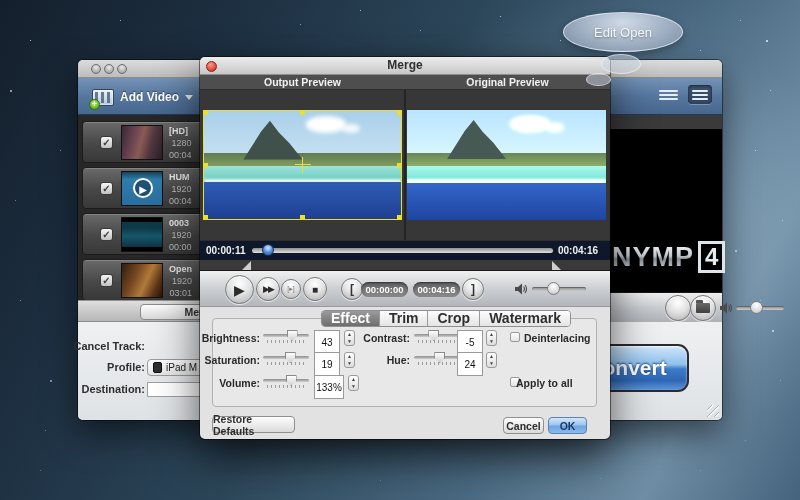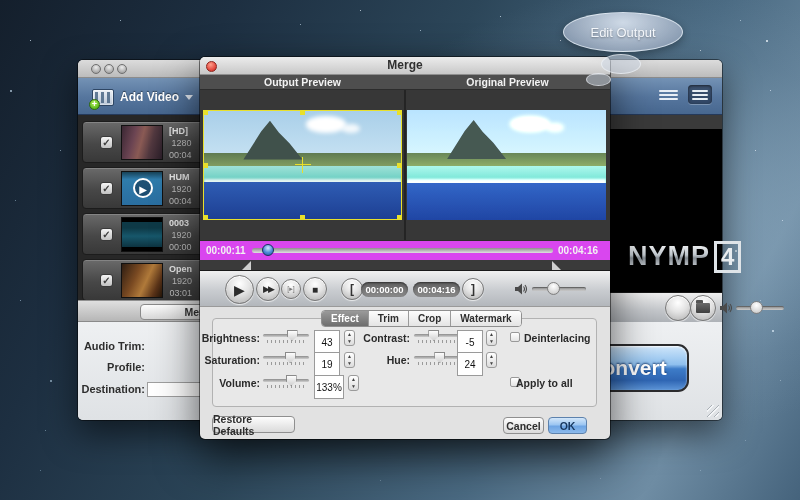--- a/index.html
+++ b/index.html
@@ -80,21 +80,21 @@
     background:rgba(10,30,50,.45); border:2px solid #fff; color:#fff; font-size:10px; line-height:19px; text-align:center; }
 
   .merge-strip { position:absolute; left:0; top:240px; width:322px; height:22px;
     background:linear-gradient(#dfdfdf,#b6b6b6); border-top:1px solid #909090; border-bottom:1px solid #8a8a8a; }
   .merge-btn { position:absolute; left:62px; top:3px; width:120px; height:16px; border-radius:4px;
     background:linear-gradient(#fdfdfd,#d8d8d8); border:1px solid #8a8a8a; font-size:10.5px; font-weight:bold;
     color:#333; text-align:center; line-height:14px; cursor:pointer; }
 
   .preview-panel { position:absolute; left:322px; top:55px; width:322px; height:177px; background:#000; }
   .preview-topstrip { position:absolute; left:0; top:0; width:322px; height:14px; background:#3a3a3a; }
-  .brand { position:absolute; left:212px; top:126px; display:flex; align-items:flex-start; gap:4px;margin-left:16px; }
+  .brand { position:absolute; left:212px; top:126px; display:flex; align-items:center; gap:4px; }
   .brand-text { font-size:27px; font-weight:bold; letter-spacing:1px;
     background:linear-gradient(#ffffff,#bfc6cc 45%,#848b92 55%,#e8ecef); -webkit-background-clip:text; background-clip:text; color:transparent; }
   .brand-badge { font-size:24px; font-weight:bold; color:#e8ecef; border:3px solid #dfe4e8; padding:0 4px; line-height:26px; }
   .seek-track { position:absolute; left:86px; top:229px; width:190px; height:5px; border-radius:3px;
     background:linear-gradient(#9b9b9b,#e2e2e2); }
   .seek-time { position:absolute; left:280px; top:224px; color:#f0f0f0; font-size:10.5px; font-weight:bold; }
 
   .transport { position:absolute; left:322px; top:232px; width:322px; height:30px;
     background:linear-gradient(#efefef,#c3c6ca 60%,#aeb2b7); border-top:1px solid #161616; }
   .folder-ico { position:relative; width:14px; height:10px; background:linear-gradient(#6a6a6a,#3f3f3f); border-radius:1px; }
@@ -142,41 +142,41 @@
     clip-path:polygon(0 100%, 30% 28%, 45% 0, 60% 30%, 78% 58%, 100% 100%); }
   .lagoon { left:0; top:51%; width:100%; height:16%; background:linear-gradient(#9fe2d8,#5fcabd); }
   .reef { left:0; top:63%; width:100%; height:5%; background:rgba(250,252,250,.85); filter:blur(1px); }
   .sea { left:0; top:66%; width:100%; height:34%; background:linear-gradient(#2f5db4,#1d3f93); }
   .pimg.right .island { filter:brightness(1.1) saturate(1.02); }
   .handle { position:absolute; width:5px; height:5px; background:#e8e02c; z-index:3; }
   .cross { position:absolute; left:50%; top:50%; width:16px; height:16px; transform:translate(-50%,-50%); z-index:3; }
   .cross::before { content:""; position:absolute; left:0; top:7px; width:16px; height:1px; background:#e8e02c; }
   .cross::after { content:""; position:absolute; left:7px; top:0; width:1px; height:16px; background:#e8e02c; }
 
-  .ed-timeline { position:absolute; left:0; top:183px; width:410px; height:20px; background:#d946ef; border-top:1px solid #2e2e2e; }
+  .ed-timeline { position:absolute; left:0; top:183px; width:410px; height:20px; background:#0f172a; border-top:1px solid #2e2e2e; }
   .tl-time { position:absolute; color:#f2f2f2; font-size:10px; font-weight:bold; top:4px; }
   .tl-track { position:absolute; left:52px; top:7px; width:301px; height:5px; border-radius:3px;
     background:linear-gradient(#8f8f8f,#e0e0e0); }
   .tl-thumb { position:absolute; left:10px; top:-4px; width:12px; height:12px; border-radius:50%;
     background:radial-gradient(circle at 50% 30%, #d2e8ff, #4d88d8 55%, #27549e); border:1px solid #16325e; cursor:pointer; }
   .ed-trimstrip { position:absolute; left:0; top:203px; width:410px; height:11px; background:#3a3a3a; border-bottom:1px solid #191919; }
   .tri-l { position:absolute; left:42px; top:1px; width:0; height:0; border-left:9px solid transparent; border-bottom:9px solid #cfcfcf; cursor:pointer; }
   .tri-r { position:absolute; left:352px; top:1px; width:0; height:0; border-right:9px solid transparent; border-bottom:9px solid #cfcfcf; cursor:pointer; }
 
   .ed-controls { position:absolute; left:0; top:214px; width:410px; height:36px;
     background:linear-gradient(#f0f0f0,#c9ccd0 55%,#b3b7bc); border-bottom:1px solid #9a9a9a; }
   .time-pill { position:absolute; top:11px; height:15px; border-radius:8px; color:#fff; font-size:9.5px; font-weight:bold;
     background:linear-gradient(#5f5f5f,#8b8b8b); box-shadow:inset 0 1px 2px rgba(0,0,0,.5);
     display:flex; align-items:center; justify-content:center; }
   .bracket { font-size:12px; font-weight:bold; color:#333; }
 
   .ed-content { position:absolute; left:0; top:250px; width:410px; height:132px; }
   .tabs { position:absolute; left:121px; top:3px; height:17px; display:flex; border:1px solid #8f8f8f;
     border-radius:4px; overflow:hidden; background:#fff; }
-  .tab { font-size:10px; font-weight:bold; color:#2e2e2e; line-height:15px; padding:0 9px;
+  .tab { font-size:14px; font-weight:bold; color:#2e2e2e; line-height:15px; padding:0 9px;
     border-right:1px solid #9a9a9a; background:linear-gradient(#fdfdfd,#e4e4e4); cursor:pointer; }
   .tab:last-child { border-right:none; }
   .tab.sel { background:linear-gradient(#9a9a9a,#6e6e6e); color:#fff; }
   .groupbox { position:absolute; left:12px; top:11px; width:385px; height:89px; border:1px solid #b2b2b2;
     border-radius:4px; background:rgba(236,236,236,.6); }
   .fx-label { position:absolute; font-size:10.5px; font-weight:bold; color:#2a2a2a; text-align:right; }
   .fx-slider { position:absolute; width:46px; height:13px; }
   .fx-slider .track { position:absolute; left:0; top:4px; width:100%; height:3px;
     background:linear-gradient(#8c8c8c,#cfcfcf); border-radius:2px; }
   .fx-slider .ticks { position:absolute; left:4px; top:10px; width:38px; height:3px;
@@ -309,22 +309,26 @@
     <svg class="spk" style="position:absolute;left:319px;top:8px" width="14" height="14" viewBox="0 0 14 14">
       <polygon points="1,5 4,5 8,1.5 8,12.5 4,9 1,9" fill="#4a4a4a"></polygon>
       <path d="M9.5 4.5 q2 2.5 0 5 M11 3 q3 4 0 8" stroke="#4a4a4a" stroke-width="1.1" fill="none"></path>
     </svg>
     <div class="vol-track" style="left:336px;top:13px;width:48px">
       <span class="vol-thumb" style="left:14px"></span>
     </div>
   </div>
 
   <div class="bottom-panel">
-    <div class="frow-label" style="left:-8px;top:18px">Audio Trim:</div>
+    <div class="frow-label" style="left:-8px;top:18px">Cancel Track:</div>
     <div class="frow-label" style="left:-8px;top:39px">Profile:</div>
+    <div class="fdrop" style="top:37px">
+        <span class="dev-ico"></span>
+        <span>iPad M</span>
+      </div>
     <div class="frow-label" style="left:-8px;top:61px">Destination:</div>
     <div class="ffield" style="top:60px"></div>
     <div class="convert-btn">Convert</div>
     <div class="grip"></div>
   </div>
 </div>
 
 <div class="edit-dialog">
   <div class="ed-titlebar">
     <span class="ed-close"></span>
@@ -464,16 +468,16 @@
     <span class="chk" style="left:310px;top:70px"></span>
     <span class="chk-label" style="left:316px;top:70px">Apply to all</span>
 
     <div class="btn" style="left:12px;top:109px;width:83px">Restore Defaults</div>
     <div class="btn" style="left:303px;top:110px;width:41px">Cancel</div>
     <div class="btn blue" style="left:348px;top:110px;width:39px">OK</div>
   </div>
 </div>
 
 <div class="tip-bubble">
-  <span class="tip-text">Edit Output</span>
+  <span class="tip-text">Edit Open</span>
 </div>
 <div class="tip-trail1"></div>
 <div class="tip-trail2"></div>
 
 </body></html>

